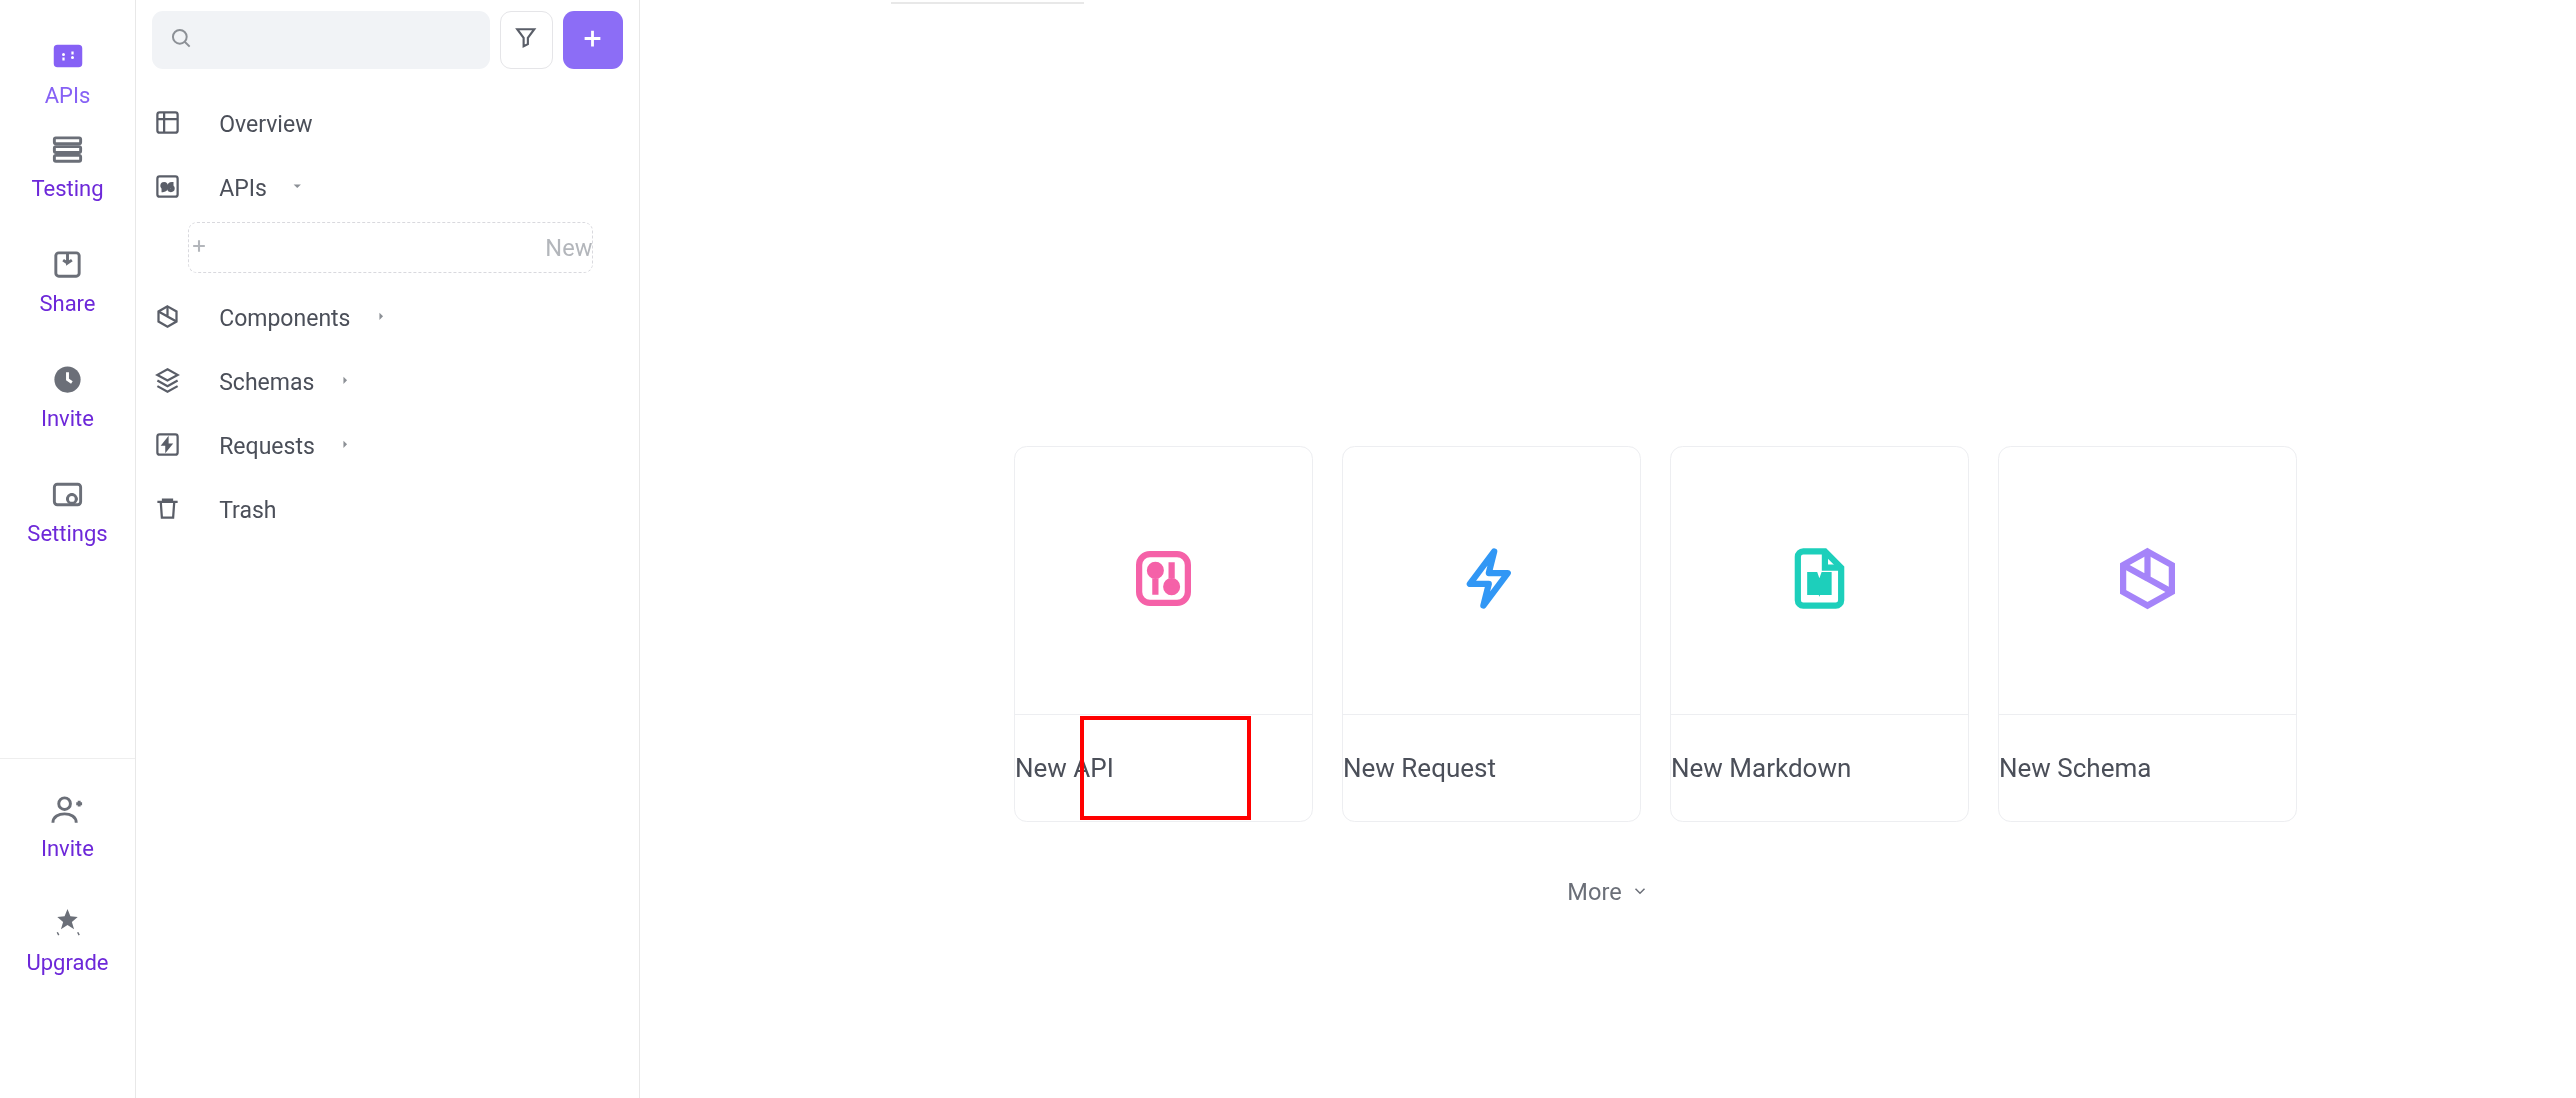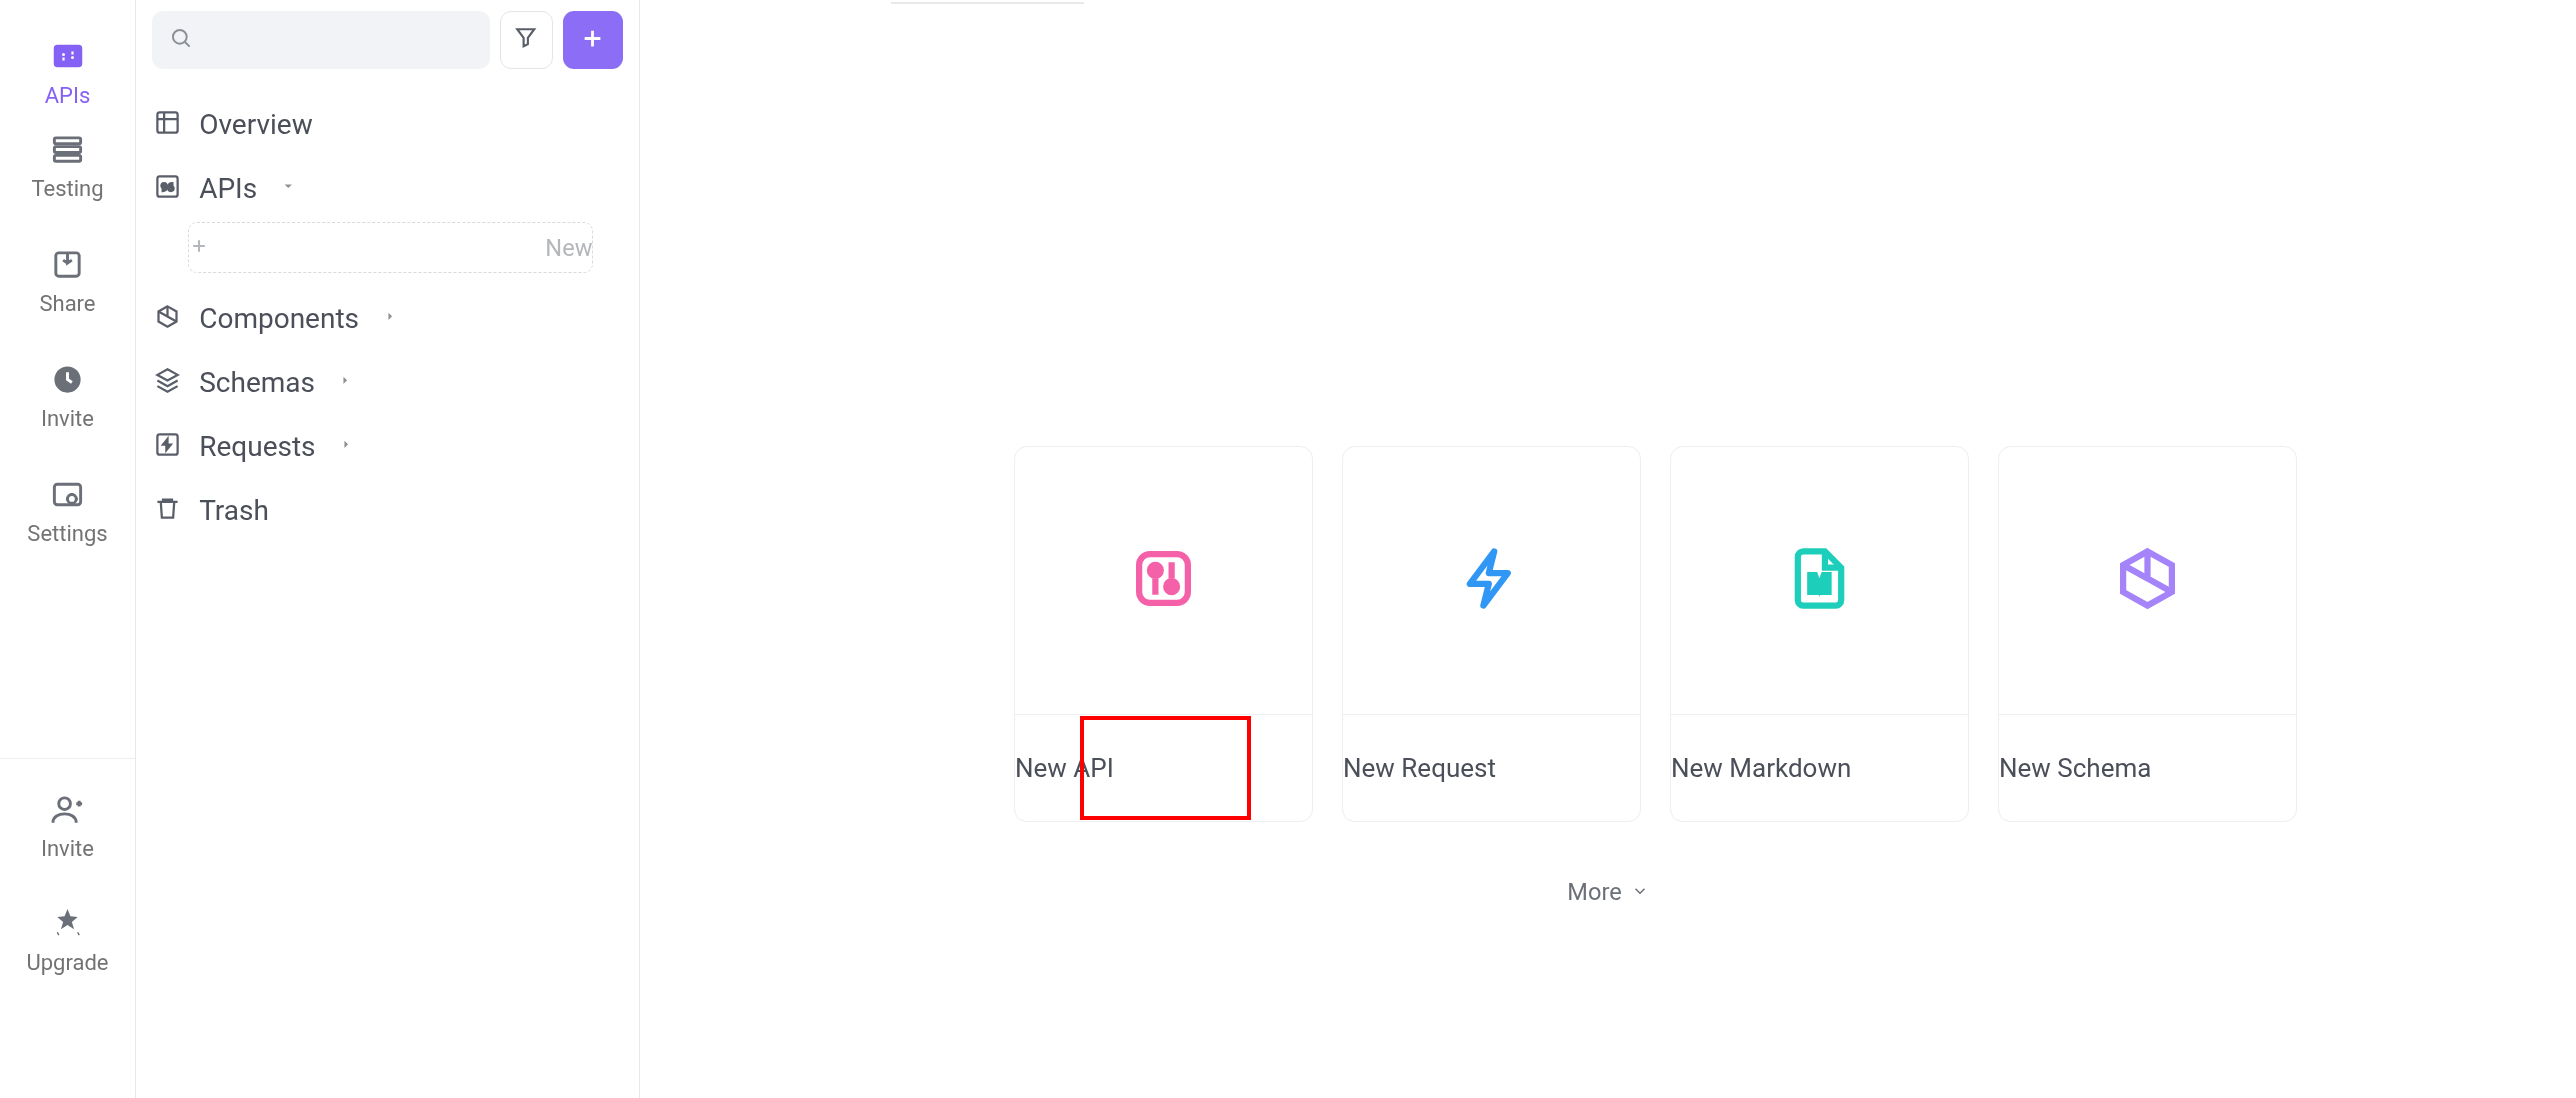--- a/index.html
+++ b/index.html
@@ -41,21 +41,21 @@
       align-items: center;
       justify-content: center;
       gap: 9px;
       height: 115px;
       cursor: pointer;
     }
     .nav-item.first { height: 109px; padding-top: 36px; }
     .nav-item .icon-slot { display:flex; align-items:center; justify-content:center; }
     .nav-item-label {
       font-size: 22px;
-      color: #737373;
+      color: #6d28d9;
     }
     .nav-item.active .nav-item-label { color: #8661f5; }
     .nav-item.active svg { stroke: #8661f5; }
     .nav-footer {
       display: flex;
       flex-direction: column;
       gap: 16px;
       padding-top: 18px;
     }
     .nav-footer .nav-item { height: 98px; }
@@ -109,22 +109,23 @@
     }
     .tree-item {
       display: flex;
       align-items: center;
       height: 64px;
       gap: 18px;
       cursor: pointer;
       padding-left: 1.8px;
     }
     .tree-item-label {
-      font-size: 28px;
+      font-size: 23px;
       color: #4b4f59;
+      margin-left: 20px;
     }
     .tree-caret { margin-left: 5.5px; }
     .new-child-btn {
       margin-left: 36px;
       margin-right: 0px;
       width: 405px;
       height: 51px;
       border: 1.8px dashed #d9d9de;
       border-radius: 9px;
       display: flex;

